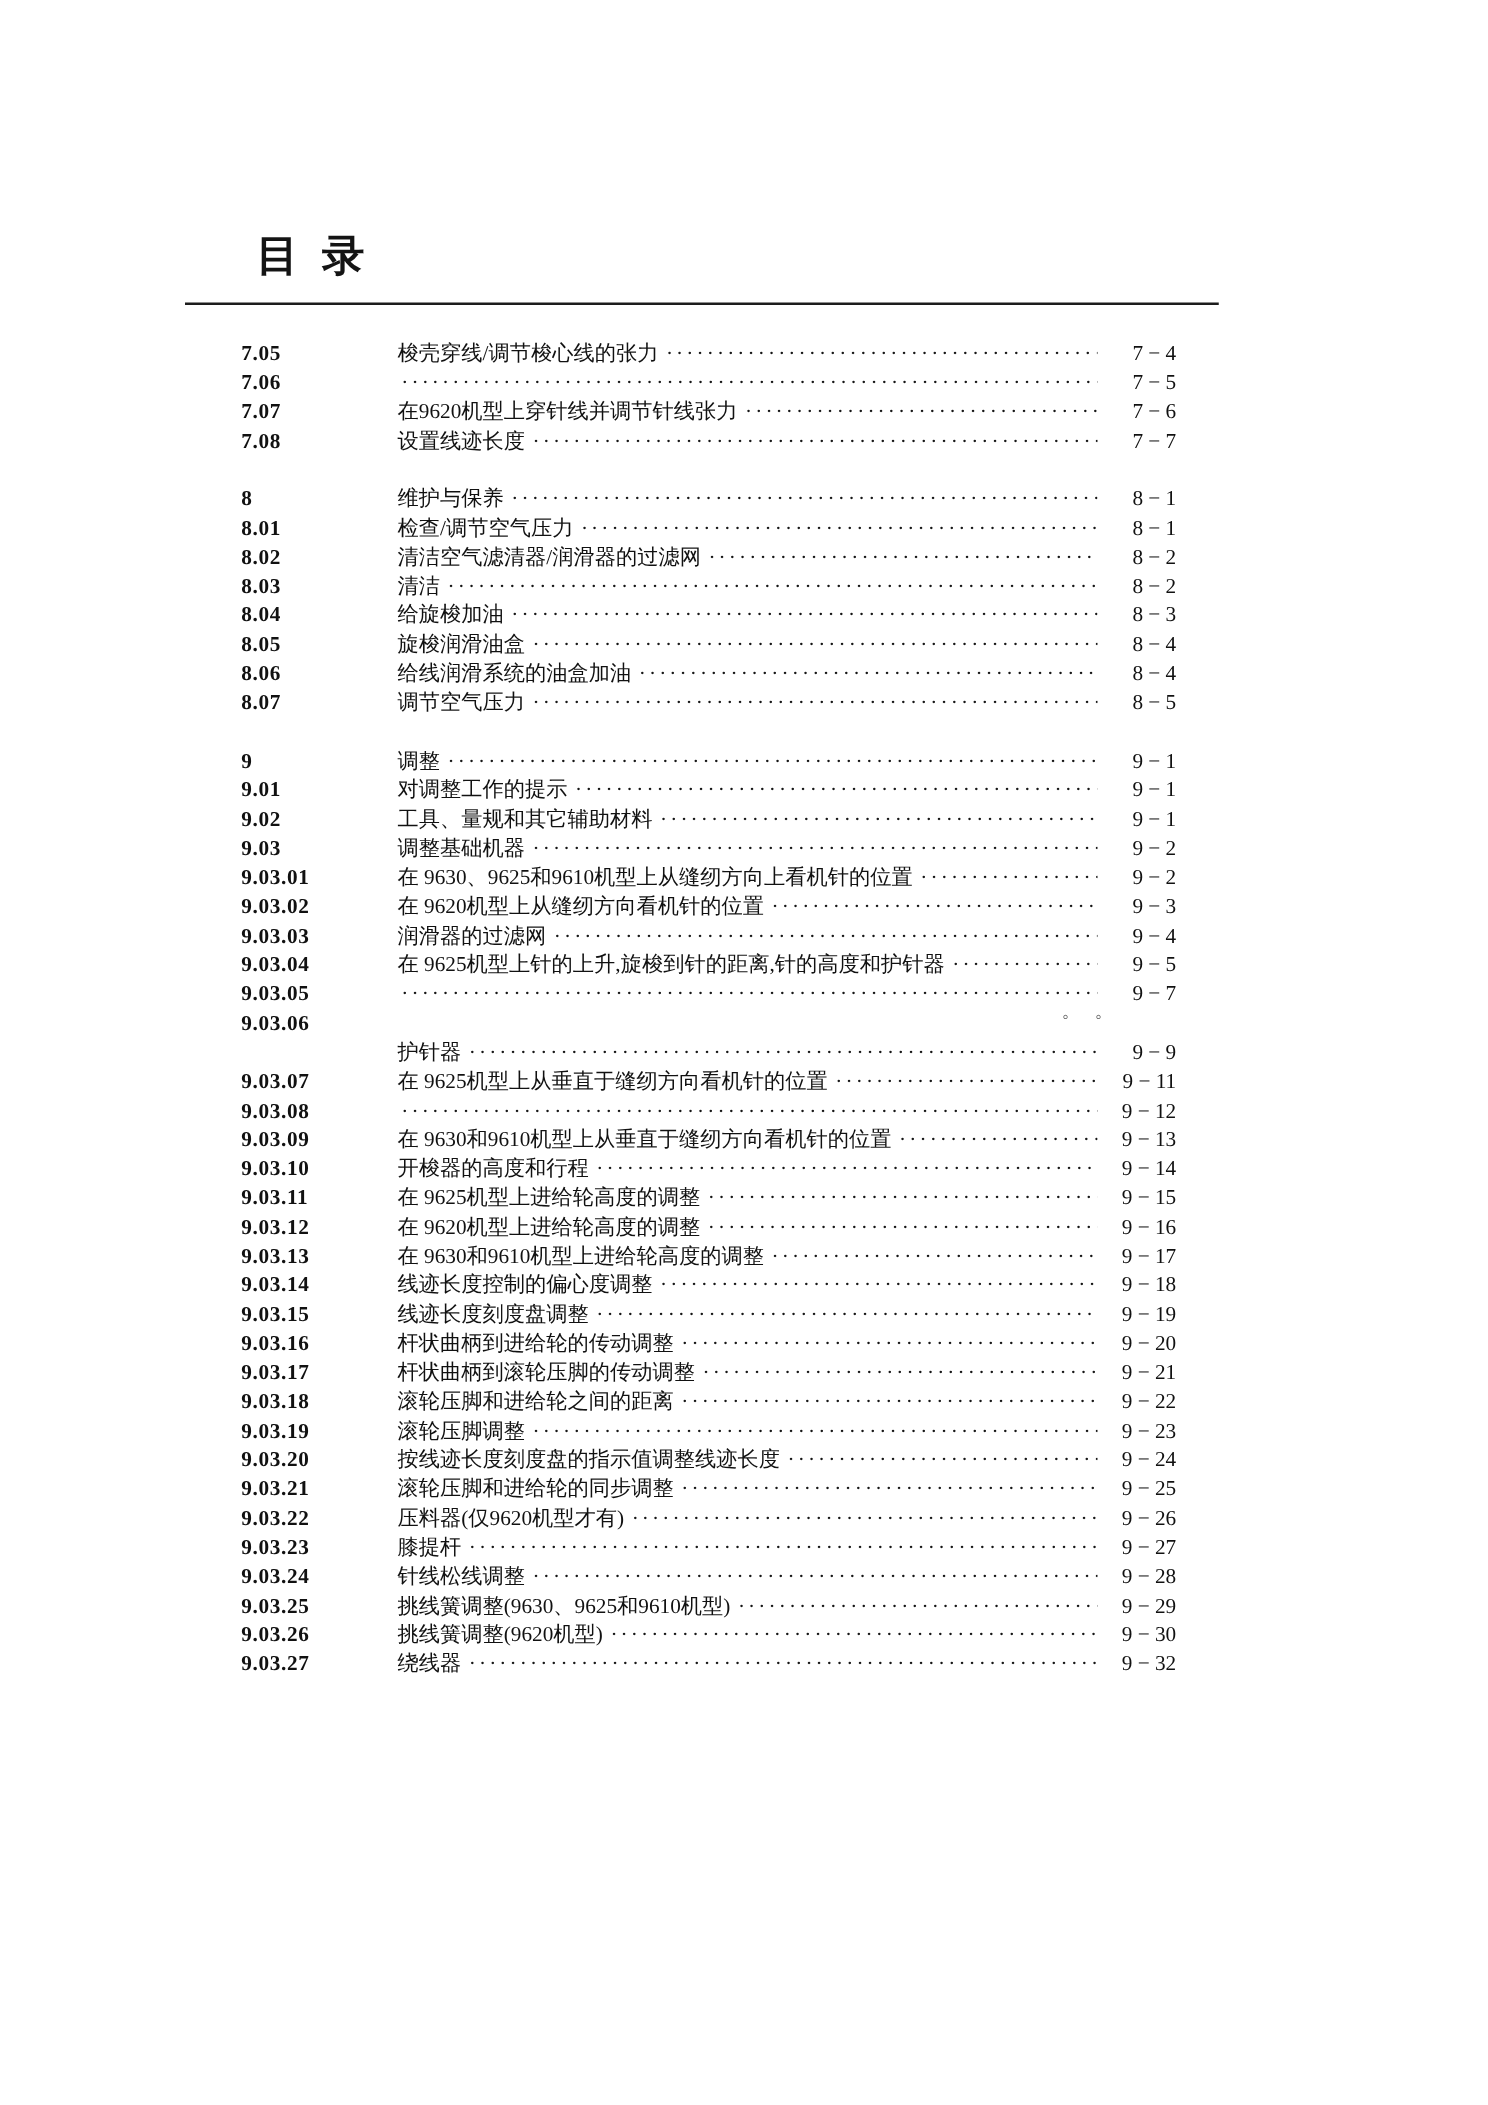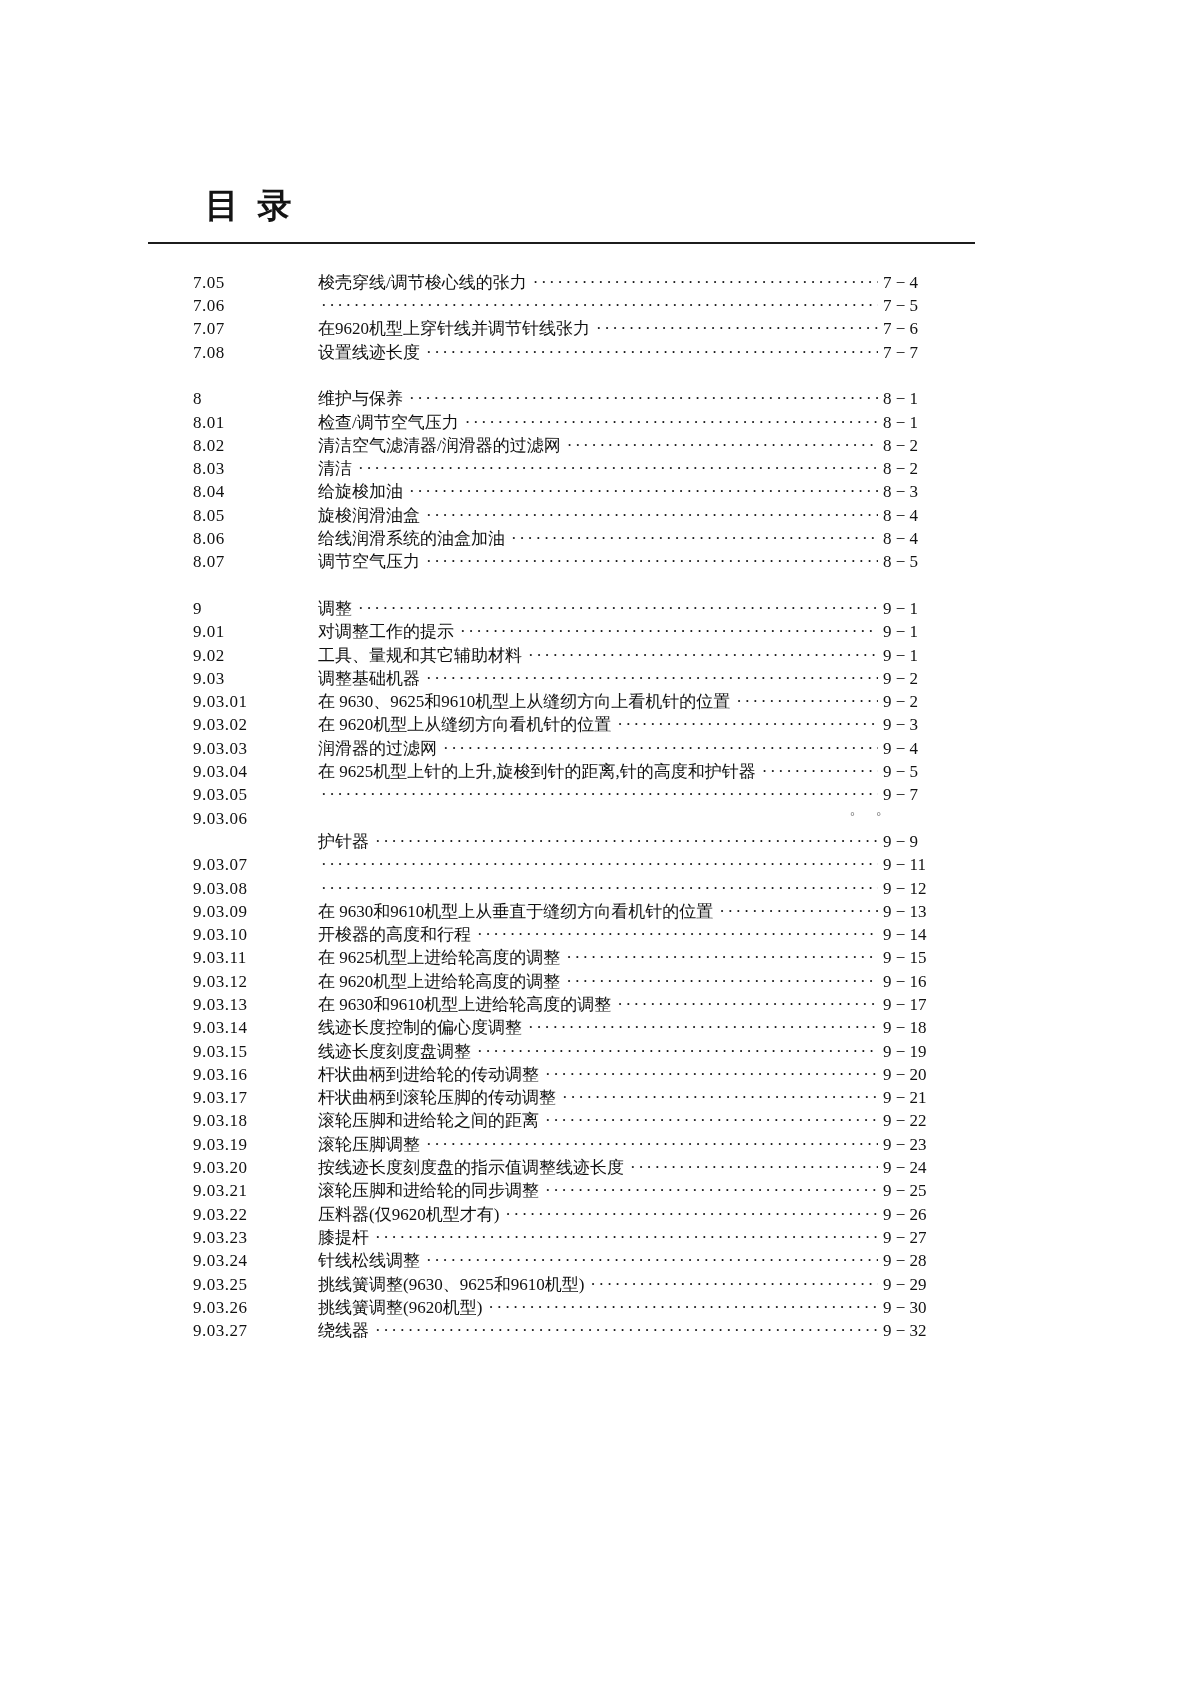--- a/index.html
+++ b/index.html
@@ -48,20 +48,21 @@
     padding-left: 45px;
     padding-right: 34px;
     white-space: nowrap;
   }
   .toc-row.group-start {
     margin-top: 23.3px;
   }
   .num {
     flex: 0 0 125px;
     letter-spacing: 0.5px;
+    font-weight: bold;
   }
   .title {
     flex: 0 0 auto;
     padding-right: 3px;
   }
   .leader {
     flex: 1 1 auto;
     overflow: hidden;
     white-space: nowrap;
     letter-spacing: 2.5px;
@@ -72,20 +73,21 @@
     flex: 0 0 auto;
     font-size: 11px;
     color: #555555;
     white-space: pre;
     align-self: flex-start;
     line-height: 18px;
   }
   .pagenum {
     flex: 0 0 auto;
     min-width: 58px;
+    text-align: right;
     padding-left: 2px;
   }
 </style>
 </head>
 <body>
 
 <div class="page">
   <div class="content">
     <h1 class="doc-title">目 录</h1>
     <div class="rule"></div>
@@ -243,20 +245,21 @@
   </div>
         <div class="toc-row">
     <span class="num"></span>
     <span class="title">护针器</span>
     <span class="leader">································································································································································</span>
     <span class="trail"></span>
     <span class="pagenum">9 − 9</span>
   </div>
         <div class="toc-row">
     <span class="num">9.03.07</span>
+    <span class="title">在 9625机型上从垂直于缝纫方向看机针的位置</span>
     <span class="leader">································································································································································</span>
     <span class="trail"></span>
     <span class="pagenum">9 − 11</span>
   </div>
         <div class="toc-row">
     <span class="num">9.03.08</span>
     <span class="leader">································································································································································</span>
     <span class="trail"></span>
     <span class="pagenum">9 − 12</span>
   </div>

